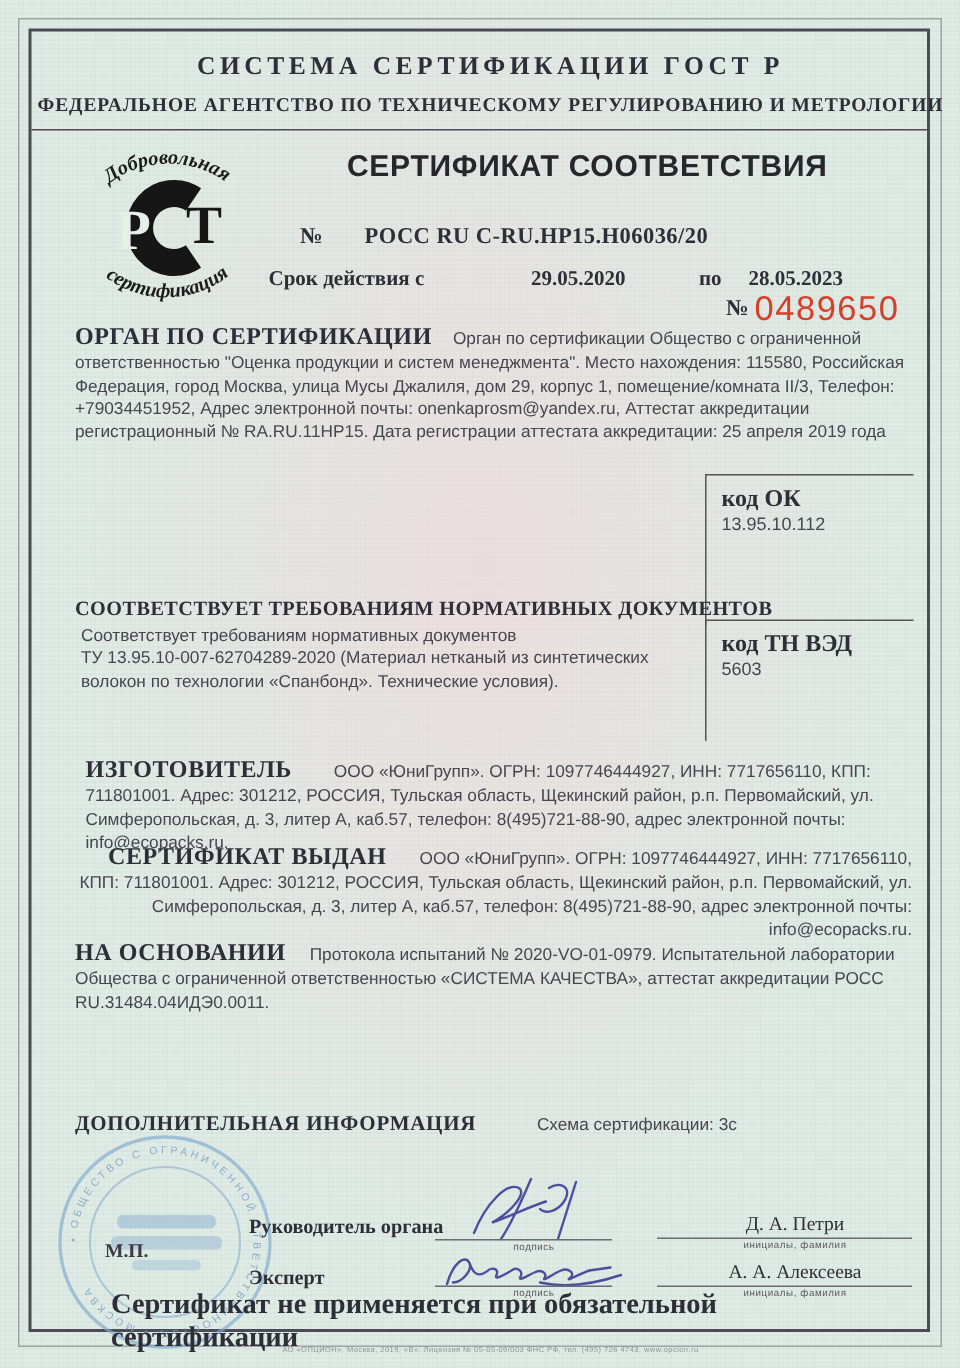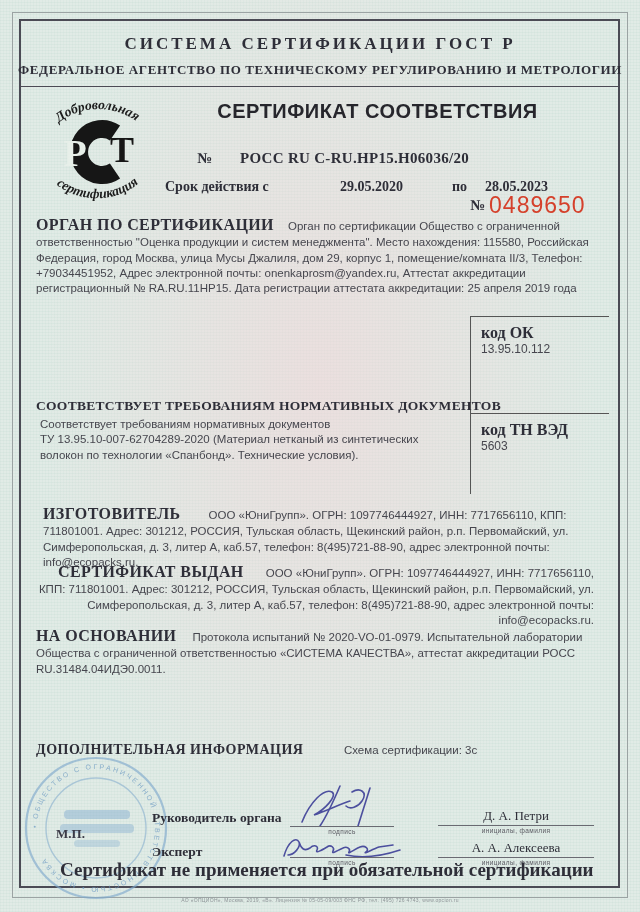--- a/index.html
+++ b/index.html
@@ -5,29 +5,29 @@
   html,body{margin:0;padding:0;}
   body{background:#cfd8d4;font-family:"Liberation Sans",sans-serif;}
   .page{
     position:relative;width:640px;height:912px;overflow:hidden;
     background-color:#e1ebe6;
     background-image:
       radial-gradient(ellipse at 50% 42%, rgba(243,213,216,0.55), rgba(243,213,216,0) 62%),
       repeating-linear-gradient(0deg, rgba(150,195,180,0.10) 0 1px, transparent 1px 3px),
       repeating-linear-gradient(90deg, rgba(150,195,180,0.08) 0 1px, transparent 1px 3px);
   }
-  .abs{position:absolute;}
+  .abs{position:absolute;padding-left:14px;}
   .outer-frame{left:12px;top:12px;right:12px;bottom:14px;border:1.5px solid #9ba3a3;}
   .inner-frame{left:19px;top:19px;right:20px;bottom:24px;border:2px solid #4b4b55;}
   .serif{font-family:"Liberation Serif",serif;}
   .hdr1{left:0;right:0;top:34px;text-align:center;font-weight:bold;font-size:17px;letter-spacing:3px;color:#2e2e38;}
   .hdr2{left:0;right:0;top:62px;text-align:center;font-weight:bold;font-size:13px;letter-spacing:0.6px;color:#2e2e38;}
   .hdr-divider{left:21px;right:22px;top:86px;border-top:1.5px solid #4b4b55;height:0;}
   .big-title{left:160px;width:435px;top:100px;text-align:center;font-weight:bold;font-size:20px;letter-spacing:0.5px;color:#26262c;}
-  .no-row{left:197px;top:150px;font-weight:bold;font-size:15px;color:#2e2e38;}
+  .no-row{left:186px;top:150px;font-weight:bold;font-size:15px;color:#2e2e38;}
   .no-row .num{margin-left:28px;letter-spacing:0.3px;}
   .validity-row{top:179px;font-weight:bold;font-size:14px;color:#2e2e38;}
   .v-lab{left:165px;} .v-from{left:340px;} .v-po{left:452px;} .v-to{left:485px;}
   .form-no{top:192px;left:470px;font-size:15px;font-weight:bold;color:#2e2e38;}
   .form-no .red{color:#d5402b;font-family:"Liberation Sans",sans-serif;font-size:23px;font-weight:normal;letter-spacing:1px;vertical-align:-3px;margin-left:4px;}
   .sec{color:#46464e;font-size:11.5px;line-height:1.33;}
   .sec .lab{font-family:"Liberation Serif",serif;font-weight:bold;font-size:16px;letter-spacing:0.4px;color:#2e2e38;}
   .pre{white-space:pre-line;}
   .code-box{border-top:1px solid #555;border-left:1px solid #555;padding:7px 10px;color:#46464e;}
   .code-box .cb-lab{font-family:"Liberation Serif",serif;font-weight:bold;font-size:16px;color:#2e2e38;}

